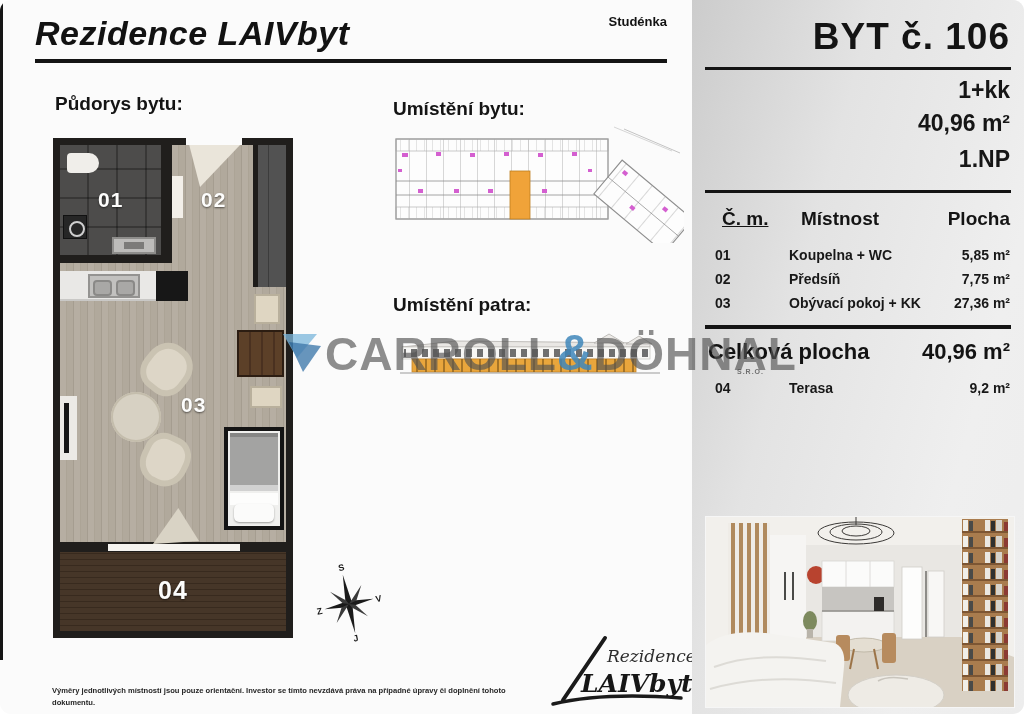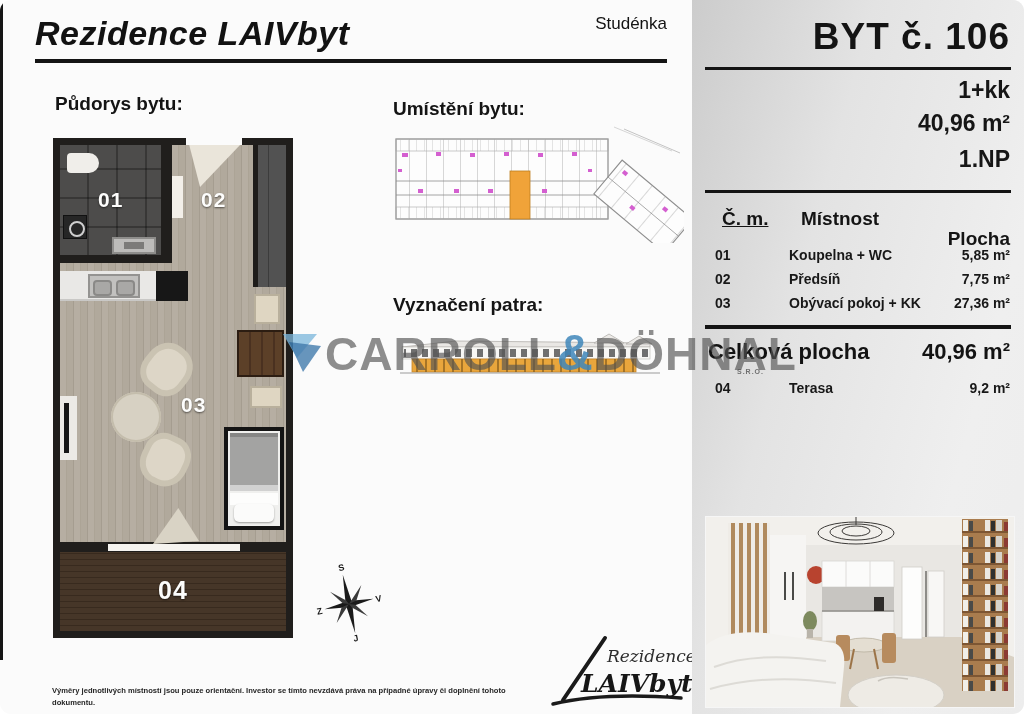--- a/index.html
+++ b/index.html
@@ -5,21 +5,21 @@
   * { margin:0; padding:0; box-sizing:border-box; }
   html,body { width:1024px; height:714px; }
   body { font-family:"Liberation Sans", sans-serif; background:#ffffff; }
   .page { position:relative; width:1024px; height:714px; background:#fbfbfb; overflow:hidden;border-radius:11px; }
 
   
   .edge-strip { position:absolute; left:0; top:0; width:3px; height:660px; background:#151515; }
 
   
   .title { position:absolute; left:35px; top:14px; font-size:34px; font-weight:800; font-style:italic; letter-spacing:0.5px; color:#121212; }
-  .city { position:absolute; left:430px; top:14px; width:237px; text-align:right; font-size:17px; font-weight:400; color:#121212; }
+  .city { position:absolute; left:430px; top:14px; width:237px; text-align:right; font-size:13px; font-weight:700; color:#121212; }
   .title-rule { position:absolute; left:35px; top:59px; width:632px; height:4px; background:#141414; }
 
   .sec-label { position:absolute; font-size:19px; font-weight:800; color:#141414; }
   .lbl-fp { left:55px; top:93px; }
   .lbl-loc { left:393px; top:98px; }
   .lbl-floor { left:393px; top:294px; }
 
   
   .fp { position:absolute; left:53px; top:138px; width:240px; height:500px; }
   .fp-outline { position:absolute; inset:0; border:7px solid #201e1c;
@@ -114,21 +114,21 @@
 <div class="page">
 
   <div class="edge-strip"></div>
 
   <div class="title">Rezidence LAIVbyt</div>
   <div class="city">Studénka</div>
   <div class="title-rule"></div>
 
   <div class="sec-label lbl-fp">Půdorys bytu:</div>
   <div class="sec-label lbl-loc">Umístění bytu:</div>
-  <div class="sec-label lbl-floor">Vyznačení patra:</div>
+  <div class="sec-label lbl-floor">Umístění patra:</div>
 
   <div class="fp">
     <div class="fp-outline"></div>
     <div class="bath">
       <div class="toilet"></div>
       <div class="washer"></div>
       <div class="bsink"></div>
     </div>
     <div class="bath-door-gap"></div>
     <div class="entry-gap"></div>
@@ -269,21 +269,21 @@
   <div class="panel">
     <div class="unit-number">BYT č. 106</div>
     <div class="rule rule1"></div>
     <div class="spec spec1">1+kk</div>
     <div class="spec spec2">40,96 m²</div>
     <div class="spec spec3">1.NP</div>
     <div class="rule rule2"></div>
 
     <div class="th th1">Č. m.</div>
     <div class="th th2">Místnost</div>
-    <div class="th th3" style="position:absolute;margin-top:20px;">Plocha</div>
+    <div class="th th3" style="position:absolute;">Plocha</div>
 
     <div class="td row1 c-num">01</div>
     <div class="td row1 c-name">Koupelna + WC</div>
     <div class="td row1 c-area">5,85 m²</div>
 
     <div class="td row2 c-num">02</div>
     <div class="td row2 c-name">Předsíň</div>
     <div class="td row2 c-area">7,75 m²</div>
 
     <div class="td row3 c-num">03</div>

